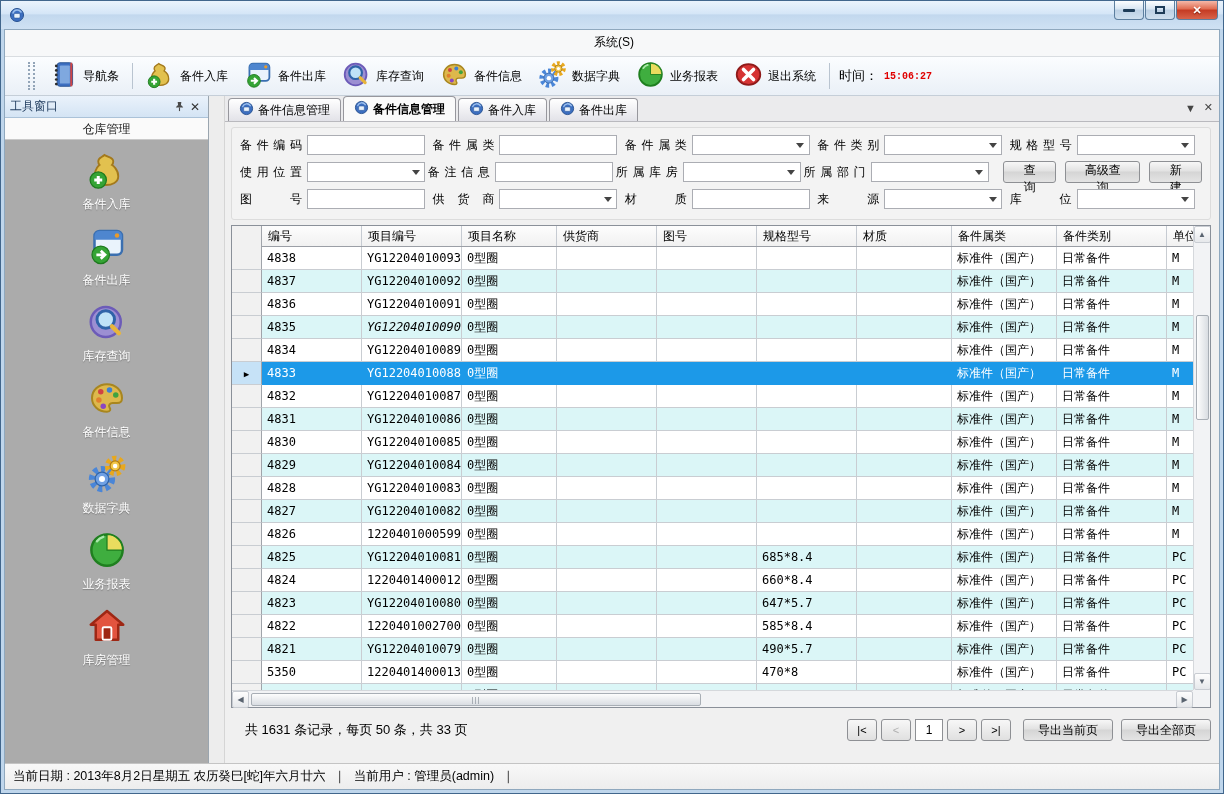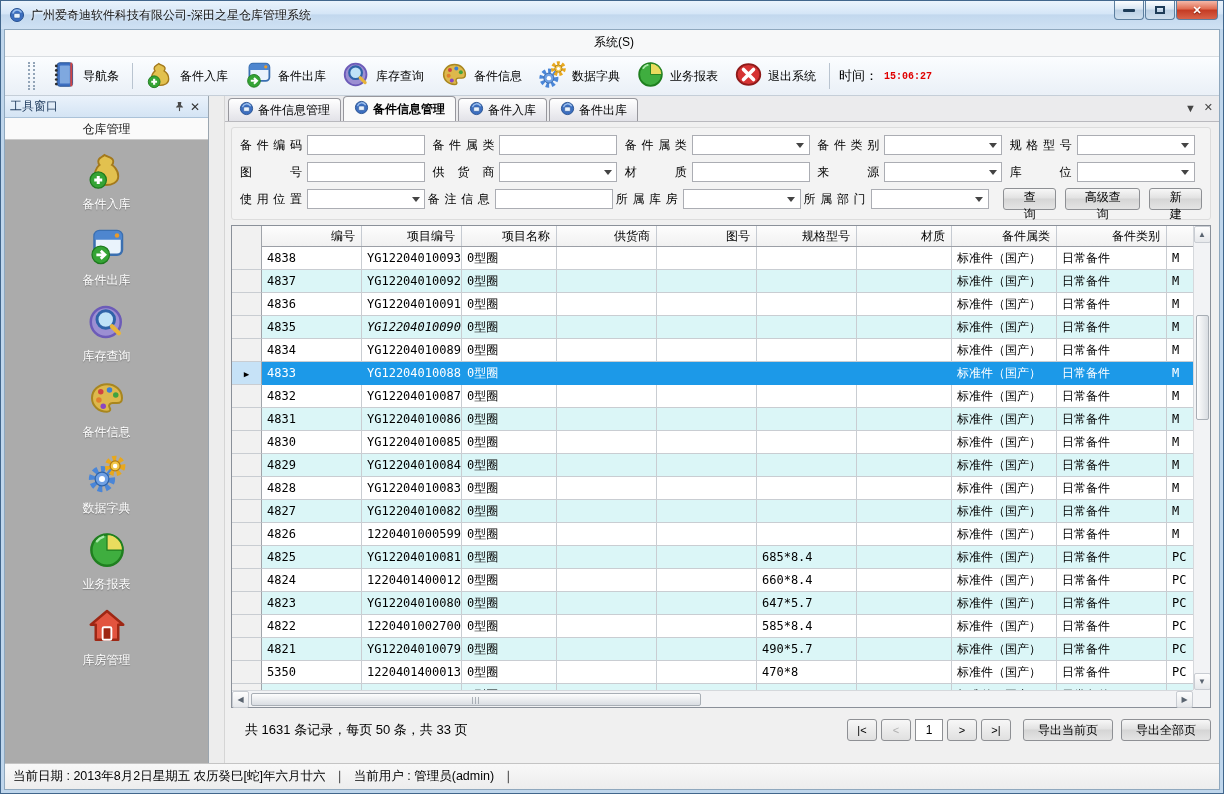--- a/index.html
+++ b/index.html
@@ -85,21 +85,21 @@
   .f-combo .arr:before { content:""; border:4px solid transparent; border-top:5px solid #444; margin-top:4px; }
   .f-buttons { display:flex; gap:9px; margin-left:12px; }
   .btn { height:22px; padding:0 14px; border:1px solid #8E9094; border-radius:3px;
     background:linear-gradient(#F7F7F7,#E2E2E2 45%,#D5D5D5 50%,#E4E4E4); font-size:12px; cursor:default; }
 
   
   .grid-wrap { position:absolute; left:6px; top:103px; width:980px; height:483px; border:1px solid #8A9099; background:#fff; display:flex; flex-direction:column; }
   .grid-top { flex:1; display:flex; overflow:hidden; }
   .g-clip { width:962px; overflow:hidden; font-family:"DejaVu Sans Mono", monospace; font-size:12px; }
   .g-header { display:flex; height:21px; background:linear-gradient(#FDFDFD,#F1F1F1); border-bottom:1px solid #9B9FA6; width:995px; }
-  .g-hcell { border-right:1px solid #C6CBD2; padding:0 6px; line-height:20px; overflow:hidden; white-space:nowrap; font-family:Liberation Serif, serif;text-align:right; }
+  .g-hcell { border-right:1px solid #C6CBD2; padding:0 6px; line-height:20px; overflow:hidden; white-space:nowrap; font-family:Liberation Serif, serif; }
   .g-row { display:flex; height:23px; width:995px; background:#fff; }
   .g-row.alt { background:#DBF6F7; }
   .g-row.sel { background:#1C99E8; color:#fff; }
   .g-cell { border-right:1px solid #C9CDD2; border-bottom:1px solid #C9CDD2; padding:0 5px; line-height:22px; overflow:hidden; white-space:nowrap; }
   .g-row.sel .g-cell { border-right-color:#1C99E8; border-bottom-color:#1C99E8; }
   .g-ind { width:30px; flex:0 0 30px; background:#F1F1F1; border-right:1px solid #A0A4AA; border-bottom:1px solid #C9CDD2;
     display:flex; align-items:center; justify-content:center; color:#000; }
   .g-row.sel .g-ind { background:#C6E2F7; }
   .g-ind .mark:before { content:"▶"; font-size:9px; }
   .g-row.partial { height:8px; overflow:hidden; }
@@ -133,21 +133,20 @@
 <body>
 
 <div class="window">
 
   <div class="titlebar">
     <span class="app-ico"><svg viewBox="0 0 32 32">
           <circle cx="16" cy="16" r="13" fill="#3D6FC1" stroke="#26508F" stroke-width="2"></circle>
           <path d="M8 12a9 9 0 0 1 16-2" stroke="#9CC0EE" stroke-width="3" fill="none" stroke-linecap="round"></path>
           <rect x="10" y="13" width="12" height="9" rx="2" fill="#E8F2FC" stroke="#26508F"></rect>
         </svg></span>
-    <span class="title-text">广州爱奇迪软件科技有限公司-深田之星仓库管理系统</span>
     <span class="win-btns">
       <span class="win-btn">
           <span class="min-glyph"></span>
         </span>
       <span class="win-btn">
           <span class="max-glyph"></span>
         </span>
       <span class="win-btn close">
           <span>✕</span>
         </span>
@@ -404,48 +403,20 @@
                 </span>
                 <span class="f-field">
                   <span class="f-label">规格型号</span>
                   <span class="f-combo">
                     <span class="arr"></span>
                   </span>
                 </span>
               </div>
               <div class="f-row">
                 <span class="f-field">
-                  <span class="f-label">图 号</span>
-                  <input class="f-input" style="">
-                </span>
-                <span class="f-field">
-                  <span class="f-label">供 货 商</span>
-                  <span class="f-combo">
-                    <span class="arr"></span>
-                  </span>
-                </span>
-                <span class="f-field">
-                  <span class="f-label">材 质</span>
-                  <input class="f-input" style="">
-                </span>
-                <span class="f-field">
-                  <span class="f-label">来 源</span>
-                  <span class="f-combo">
-                    <span class="arr"></span>
-                  </span>
-                </span>
-                <span class="f-field">
-                  <span class="f-label">库 位</span>
-                  <span class="f-combo">
-                    <span class="arr"></span>
-                  </span>
-                </span>
-              </div>
-              <div class="f-row">
-                <span class="f-field">
                   <span class="f-label">使用位置</span>
                   <span class="f-combo">
                     <span class="arr"></span>
                   </span>
                 </span>
                 <span class="f-field">
                   <span class="f-label">备注信息</span>
                   <input class="f-input" style="">
                 </span>
                 <span class="f-field">
@@ -457,20 +428,48 @@
                 <span class="f-field">
                   <span class="f-label">所属部门</span>
                   <span class="f-combo">
                     <span class="arr"></span>
                   </span>
                 </span>
                 <span class="f-buttons">
                   <button class="btn">查询</button>
                   <button class="btn">高级查询</button>
                   <button class="btn">新建</button>
+                </span>
+              </div>
+              <div class="f-row">
+                <span class="f-field">
+                  <span class="f-label">图 号</span>
+                  <input class="f-input" style="">
+                </span>
+                <span class="f-field">
+                  <span class="f-label">供 货 商</span>
+                  <span class="f-combo">
+                    <span class="arr"></span>
+                  </span>
+                </span>
+                <span class="f-field">
+                  <span class="f-label">材 质</span>
+                  <input class="f-input" style="">
+                </span>
+                <span class="f-field">
+                  <span class="f-label">来 源</span>
+                  <span class="f-combo">
+                    <span class="arr"></span>
+                  </span>
+                </span>
+                <span class="f-field">
+                  <span class="f-label">库 位</span>
+                  <span class="f-combo">
+                    <span class="arr"></span>
+                  </span>
                 </span>
               </div>
             </div>
 
           <div class="grid-wrap">
             <div class="grid-top">
               <div class="g-clip" id="gridClip">
                   <div class="g-header">
                     <span class="g-hcell g-ind" style="height: 21px; border-bottom: none;"></span>
                     <span class="g-hcell" style="width: 100px; flex: 0 0 100px;">编号</span>

